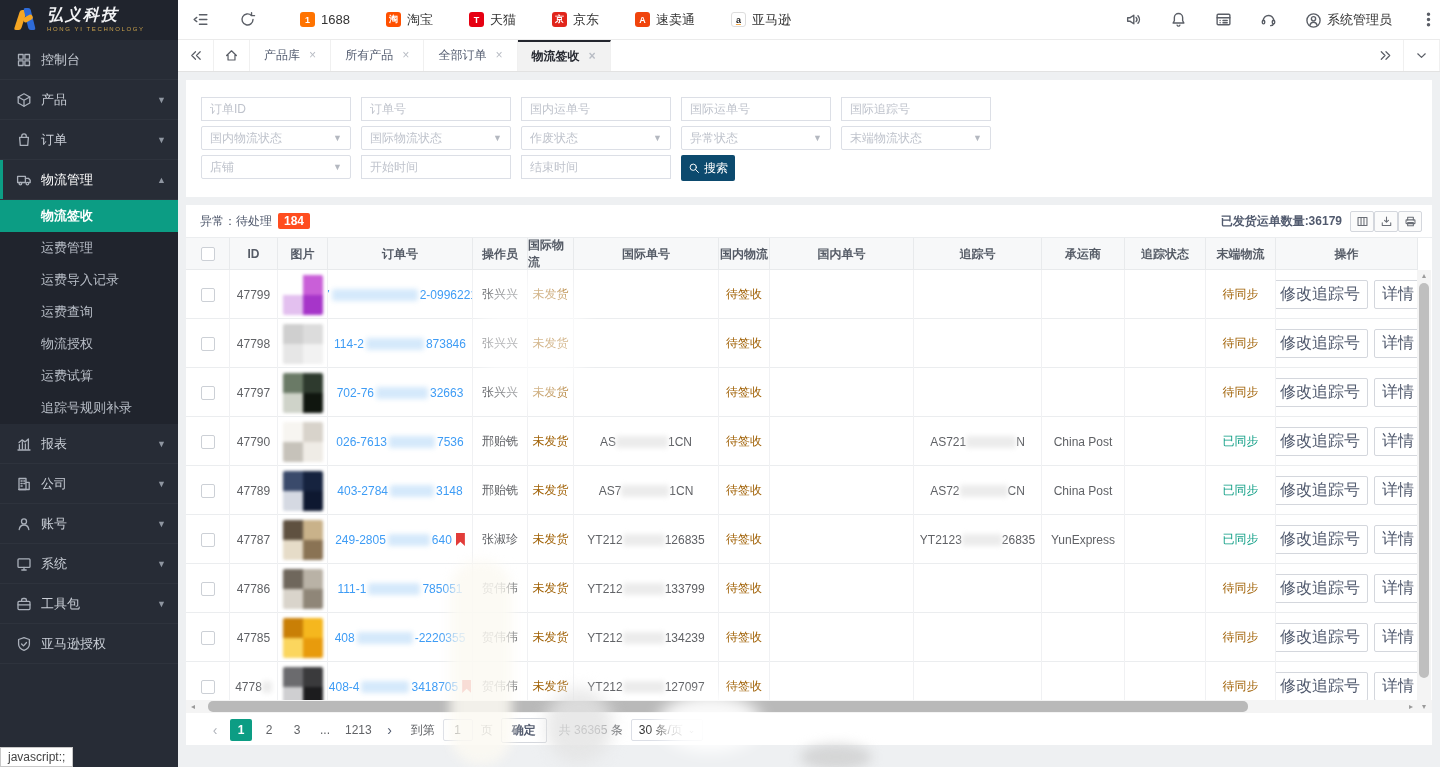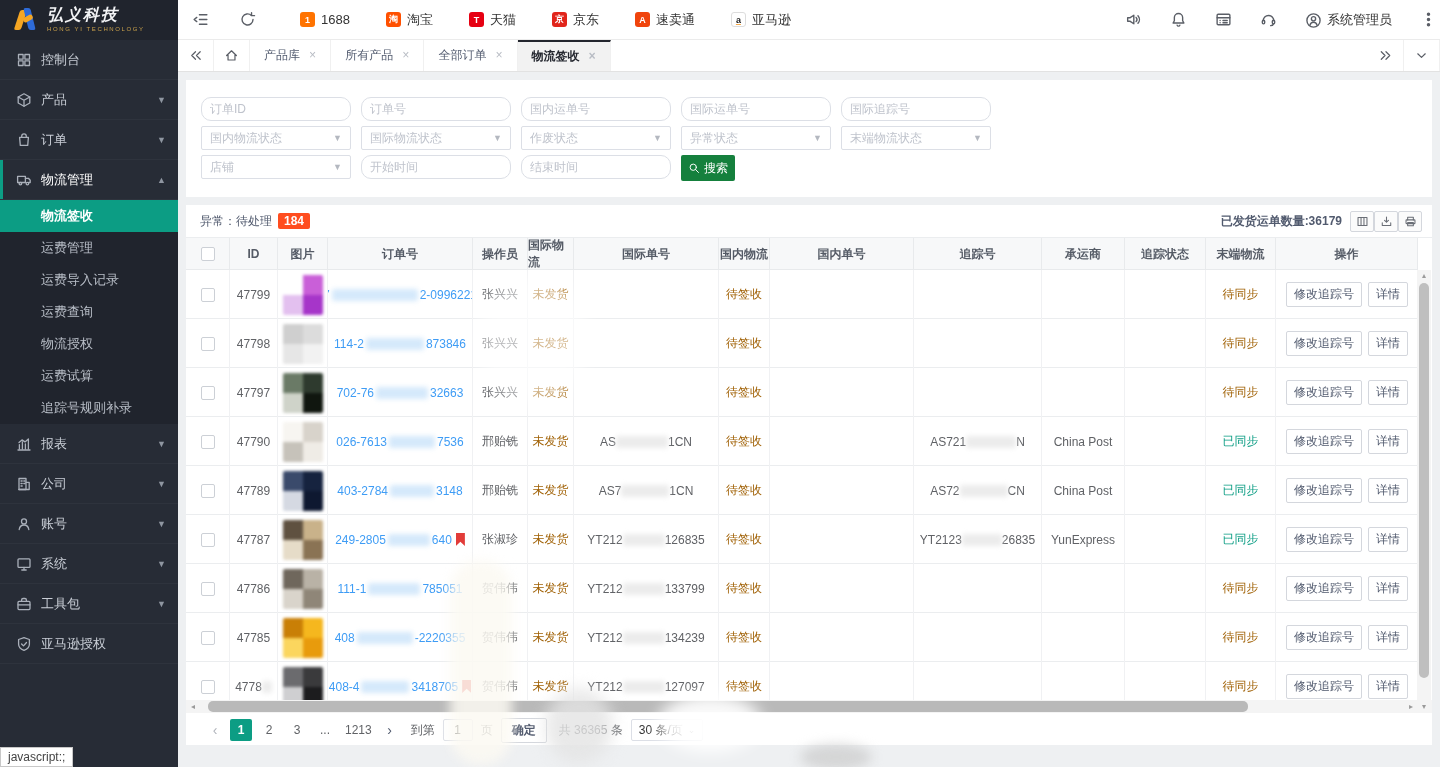--- a/index.html
+++ b/index.html
@@ -49,25 +49,25 @@
   .tab .x { color:#b8bcc4; font-size:12px; }
   .tab.active { background:#f2f2f2; border-top:2px solid #23262e; font-weight:700; color:#23262e; }
   .tab-right { margin-left:auto; display:flex; }
 
   .content { position:absolute; left:0; top:72px; width:1262px; height:695px; background:#eef0f2; }
 
   
   .filter-panel { position:absolute; left:8px; top:8px; width:1246px; height:117px; background:#fff; }
   .f-row { display:flex; gap:10px; padding-left:15px; margin-top:5px; }
   .f-row:first-child { margin-top:17px; }
-  .ipt { width:150px; height:24px; border:1px solid #dcdfe6; border-radius:10px; font-size:12px; padding:1px 8px; color:#333; outline:none; }
+  .ipt { width:150px; height:24px; border:1px solid #dcdfe6; border-radius:0; font-size:12px; padding:1px 8px; color:#333; outline:none; }
   .ipt::placeholder { color:#bfc3cc; }
   .sel { width:150px; height:24px; border:1px solid #dcdfe6; border-radius:2px; font-size:12px; padding:0 8px; color:#bfc3cc; display:flex; align-items:center; justify-content:space-between; cursor:pointer; background:#fff; }
   .sel .car { color:#b4b8c0; font-size:9px; }
-  .search-btn { width:54px; height:26px; background:#15803d; color:#fff; border:none; border-radius:2px; font-size:12px; display:flex; align-items:center; justify-content:center; gap:4px; cursor:pointer; }
+  .search-btn { width:54px; height:26px; background:#0c4a6e; color:#fff; border:none; border-radius:2px; font-size:12px; display:flex; align-items:center; justify-content:center; gap:4px; cursor:pointer; }
   .search-btn svg { width:12px; height:12px; }
 
   
   .table-panel { position:absolute; left:8px; top:133px; width:1246px; height:540px; background:#fff; }
   .status-row { height:33px; display:flex; align-items:center; padding:0 10px 0 14px; border-bottom:1px solid #ebedef; font-size:12px; color:#515a6e; }
   .badge { background:#ff4d1f; color:#fff; font-weight:700; font-size:12px; border-radius:2px; padding:1px 6px; margin-left:6px; }
   .sr-right { margin-left:auto; display:flex; align-items:center; }
   .sr-count { font-weight:700; color:#515a6e; margin-right:8px; }
   .tool-btn { width:24px; height:21px; border:1px solid #d4d7dd; background:#fbfbfb; border-radius:2px; display:flex; align-items:center; justify-content:center; color:#6a6e76; cursor:pointer; }
   .tool-btn svg { width:13px; height:13px; }
@@ -81,21 +81,21 @@
   .trow.body .cell { display:flex; align-items:center; justify-content:center; height:49px; border-right:1px solid #f0f1f3; overflow:hidden; }
   .cbx { width:14px; height:14px; border:1px solid #ccd0d6; border-radius:2px; background:#fff; cursor:pointer; }
   .thumb { width:40px; height:40px; border-radius:2px; filter:blur(1.6px); }
   .link { color:#3e9cf5; cursor:pointer; white-space:nowrap; display:flex; align-items:center; gap:2px; }
   .blur { display:inline-block; height:12px; border-radius:2px; vertical-align:middle; }
   .blur.b { background:#d5e9fb; filter:blur(2.5px); }
   .blur.g { background:#ececec; filter:blur(2.5px); }
   .bookmark { display:inline-block; width:9px; height:13px; background:#e23c39; clip-path:polygon(0 0,100% 0,100% 100%,50% 68%,0 100%); margin-left:2px; flex:none; }
   .t-red { color:#a16207; }
   .t-teal { color:#0c9d84; }
-  .abtn { border:1px solid #d4d7dd; background:#fff; border-radius:2px; font-size:12px; color:#515a6e; padding:3px 7px; cursor:pointer; white-space:nowrap; }
+  .abtn { border:1px solid #d4d7dd; background:#fff; border-radius:2px; font-size:16px; color:#515a6e; padding:3px 7px; cursor:pointer; white-space:nowrap; }
   .ops { display:flex; gap:6px; justify-content:center; }
 
   
   .vscroll { position:absolute; right:1px; top:65px; width:14px; height:443px; background:#f4f4f4; }
   .vthumb { position:absolute; left:2px; top:13px; width:10px; height:395px; background:#bfbfbf; border-radius:5px; }
   .varr { position:absolute; left:0; width:14px; height:12px; color:#9a9a9a; font-size:8px; text-align:center; line-height:12px; }
   .hscroll { height:13px; background:#f4f4f4; position:relative; }
   .hthumb { position:absolute; left:22px; top:1px; width:1040px; height:11px; background:#b9b9b9; border-radius:5px; }
   .harr { position:absolute; top:0; width:14px; height:13px; color:#9a9a9a; font-size:8px; text-align:center; line-height:13px; }
 

